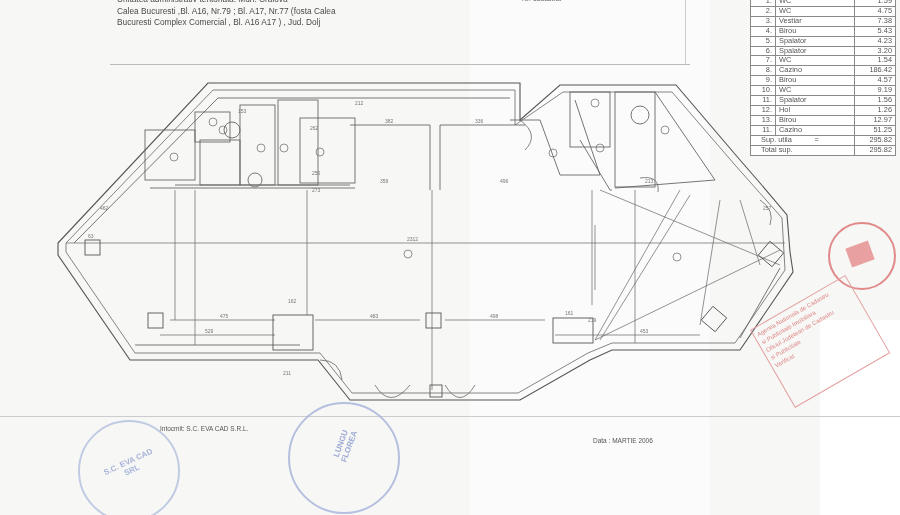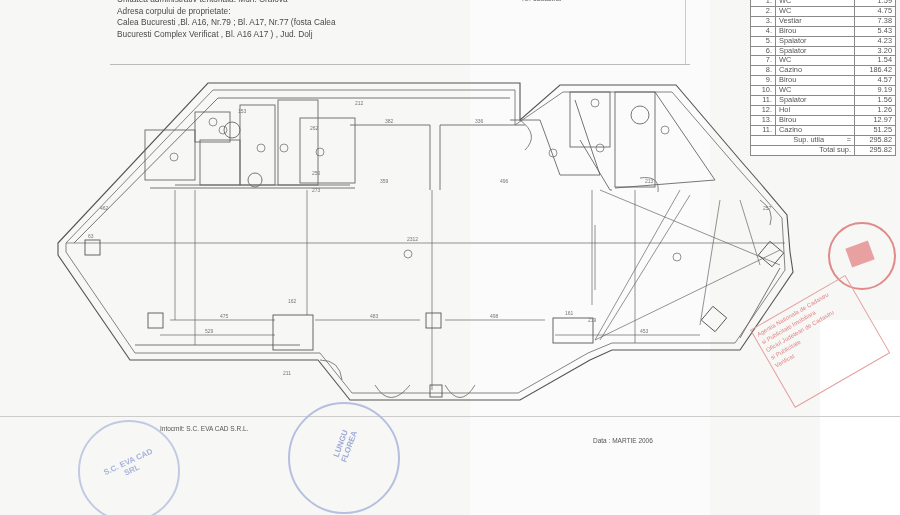--- a/index.html
+++ b/index.html
@@ -8,21 +8,21 @@
   .header-block { position:absolute; left:117px; top:-6px; width:280px; font-size:8.3px; line-height:11.6px; color:#4a4a4a; }
   .header-block div { white-space:nowrap; }
   .header-rule { position:absolute; left:110px; top:64px; width:580px; height:1px; background:#bbb; }
   .top-label { position:absolute; left:522px; top:-5px; font-size:7px; color:#666; }
   .top-box { position:absolute; left:515px; top:-2px; width:170px; height:66px; border-right:1px solid #ccc; }
   table.area { position:absolute; left:750px; top:-4px; border-collapse:collapse; font-size:7.4px; color:#555; background:#fff; }
   table.area td { border:1px solid #8a8a8a; padding:0 3px; height:8.9px; line-height:8.9px; }
   table.area td.n { width:18px; text-align:right; }
   table.area td.r { width:72px; }
   table.area td.a { width:34px; text-align:right; }
-  table.area td.sum { text-align:right; padding-left:10px; }
+  table.area td.sum { text-align:left; padding-left:10px; }
   .plan { position:absolute; left:0; top:0; }
   .footer-rule { position:absolute; left:0; top:416px; width:900px; height:1px; background:#ccc; }
   .intocmit { position:absolute; left:160px; top:425px; font-size:6.5px; color:#555; }
   .data-label { position:absolute; left:593px; top:437px; font-size:6.5px; color:#555; }
   .stamp { position:absolute; border-radius:50%; }
   .stamp-blue1 { left:78px; top:420px; width:98px; height:98px; border:2px solid #b8c3e0; opacity:.85; }
   .stamp-blue2 { left:288px; top:402px; width:108px; height:108px; border:2px solid #aab6dc; opacity:.85; }
   .stamp-red { left:828px; top:222px; width:64px; height:64px; border:2px solid #e08a8a; }
   .stamp-text { position:absolute; font-size:8px; font-weight:bold; text-align:center; }
   .stamp-blue1 .stamp-text { color:#9aa8d6; left:20px; top:35px; transform:rotate(-25deg); width:60px; }
@@ -33,23 +33,22 @@
 </style>
 </head>
 <body>
 
 <div class="page-strip"></div>
 <div class="top-box"></div>
 <div class="top-label">Nr. cadastral</div>
 
 <div class="header-block">
   <div>Unitatea administrativ-teritoriala: Mun. Craiova</div>
-  <div>Adresa corpului de proprietate:</div>
   <div>Calea Bucuresti ,Bl. A16, Nr.79 ; Bl. A17, Nr.77  (fosta Calea</div>
-  <div> Bucuresti Complex Verificat , Bl. A16  A17 ) , Jud. Dolj</div>
+  <div> Bucuresti Complex Comercial , Bl. A16  A17 ) , Jud. Dolj</div>
 </div>
 <div class="header-rule"></div>
 
 <table class="area">
   <tbody>
     <tr>
         <td class="n">1.</td>
         <td class="r">WC</td>
         <td class="a">1.59</td>
       </tr>

